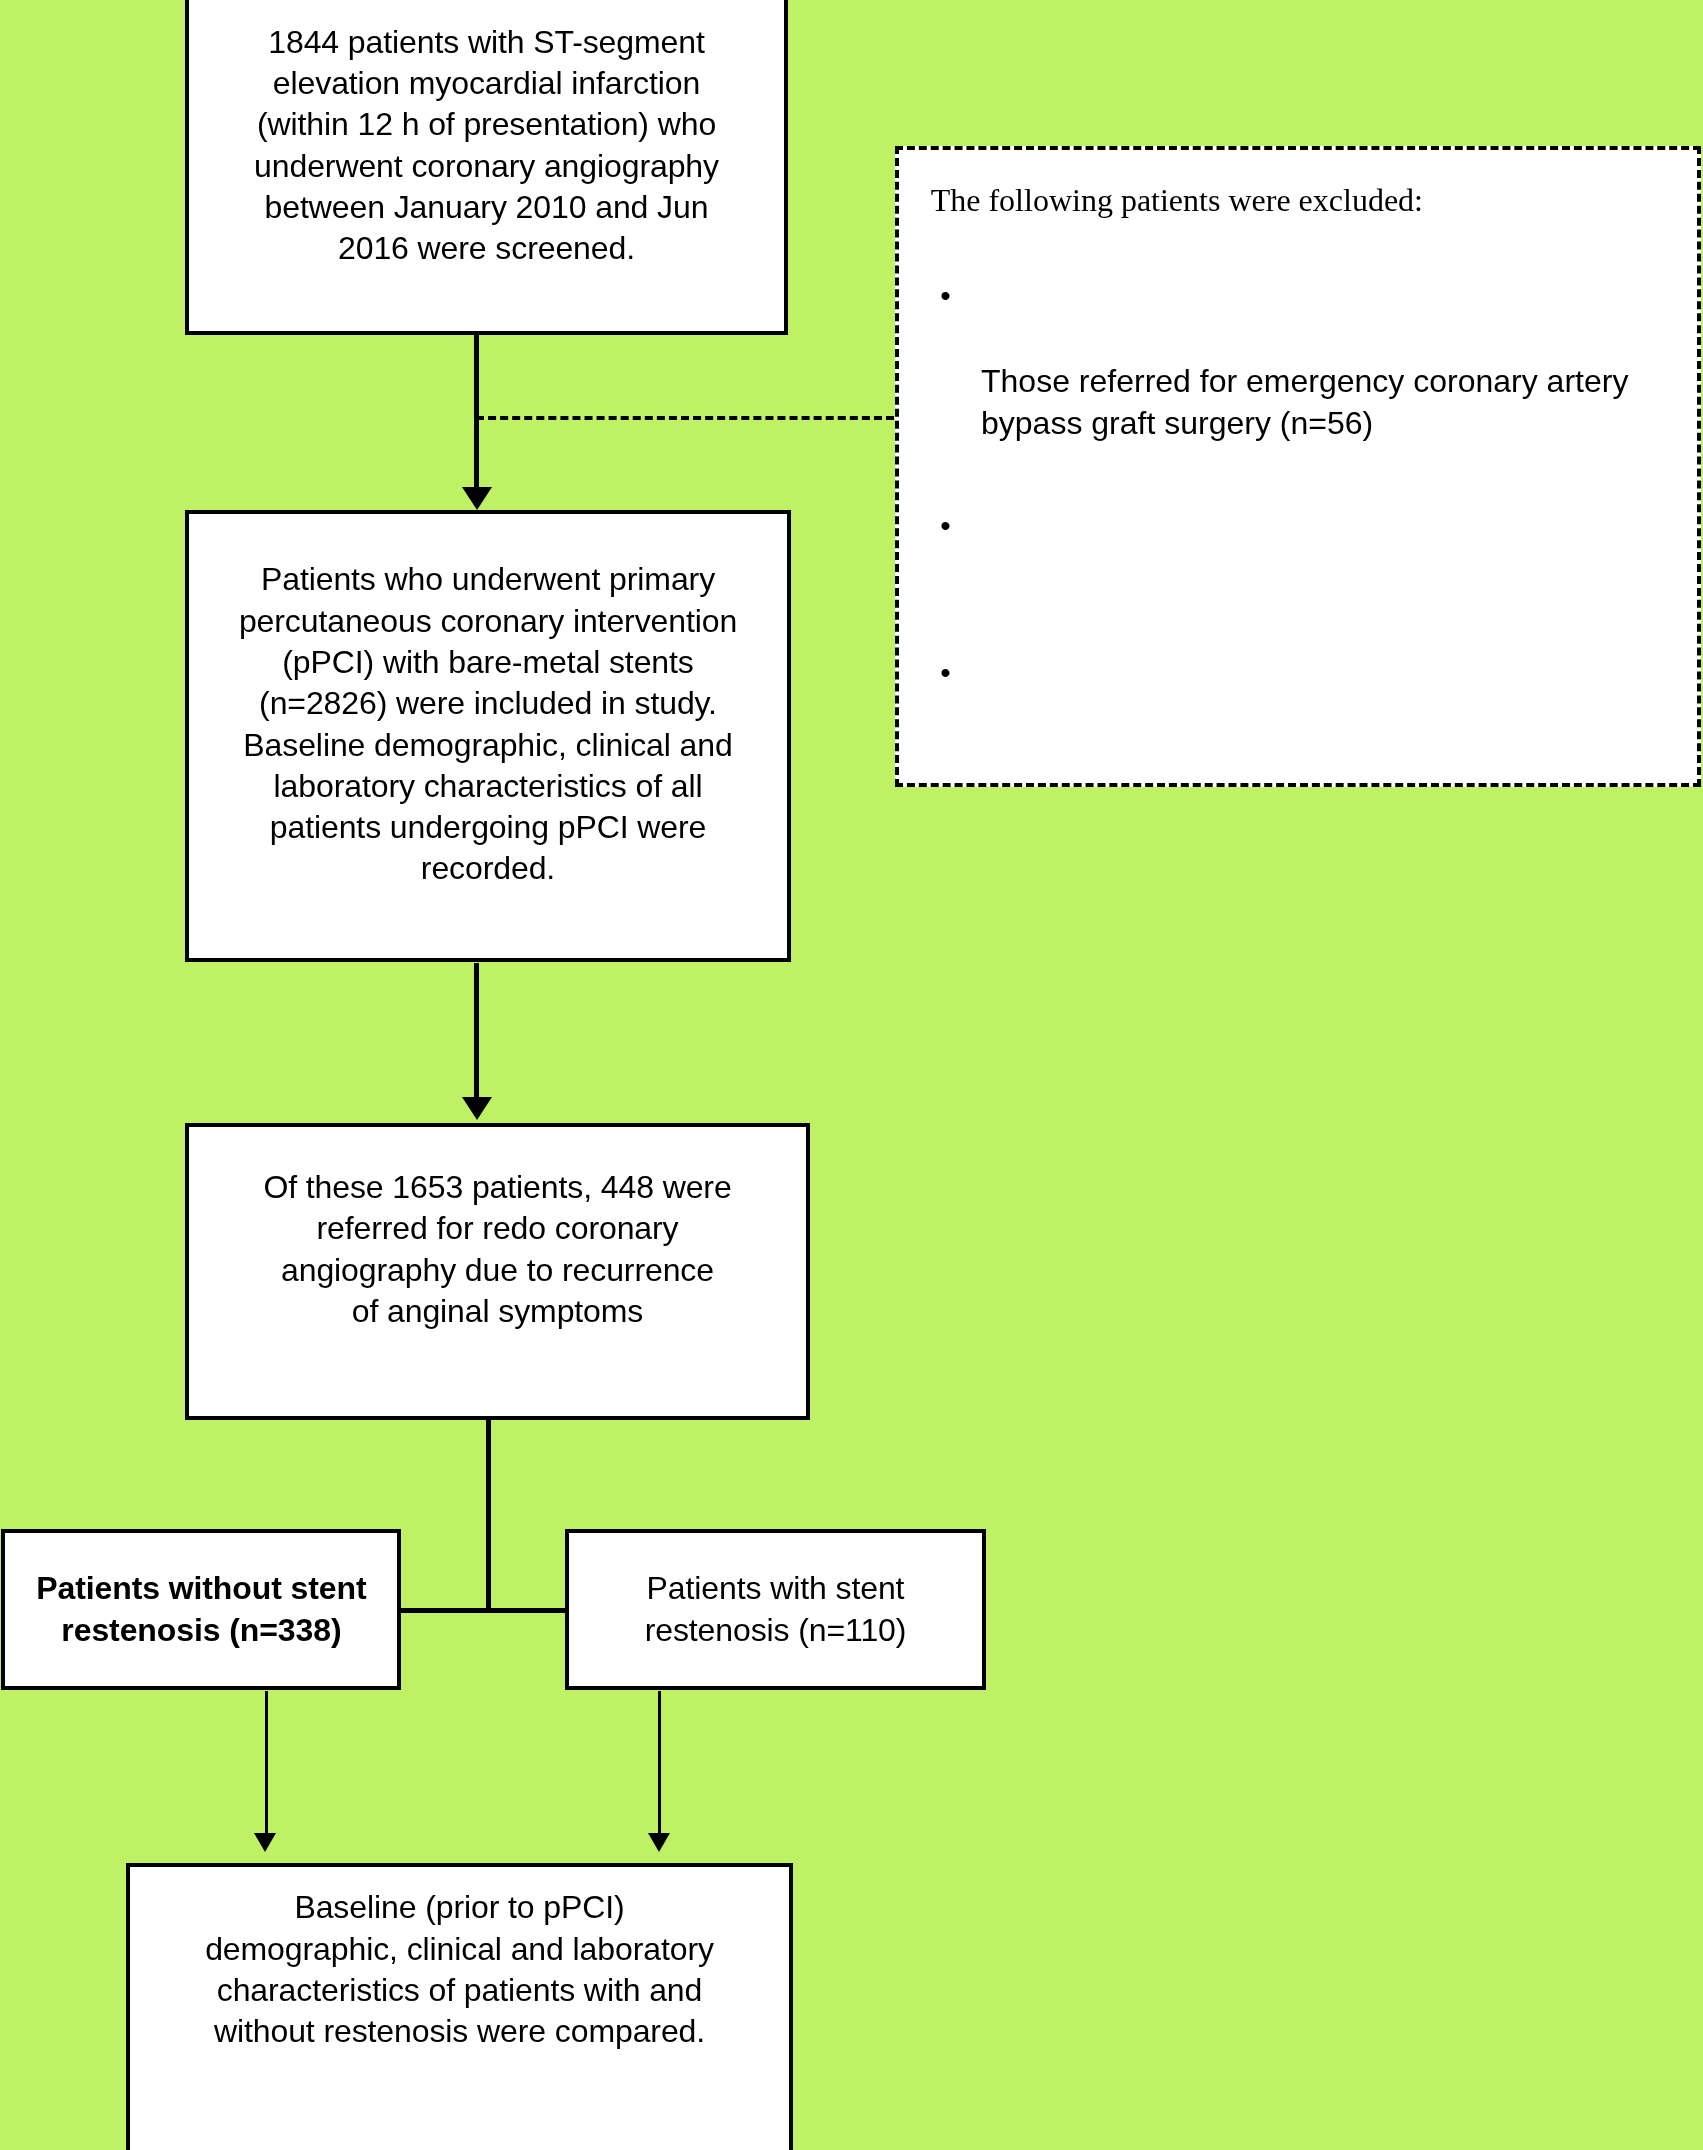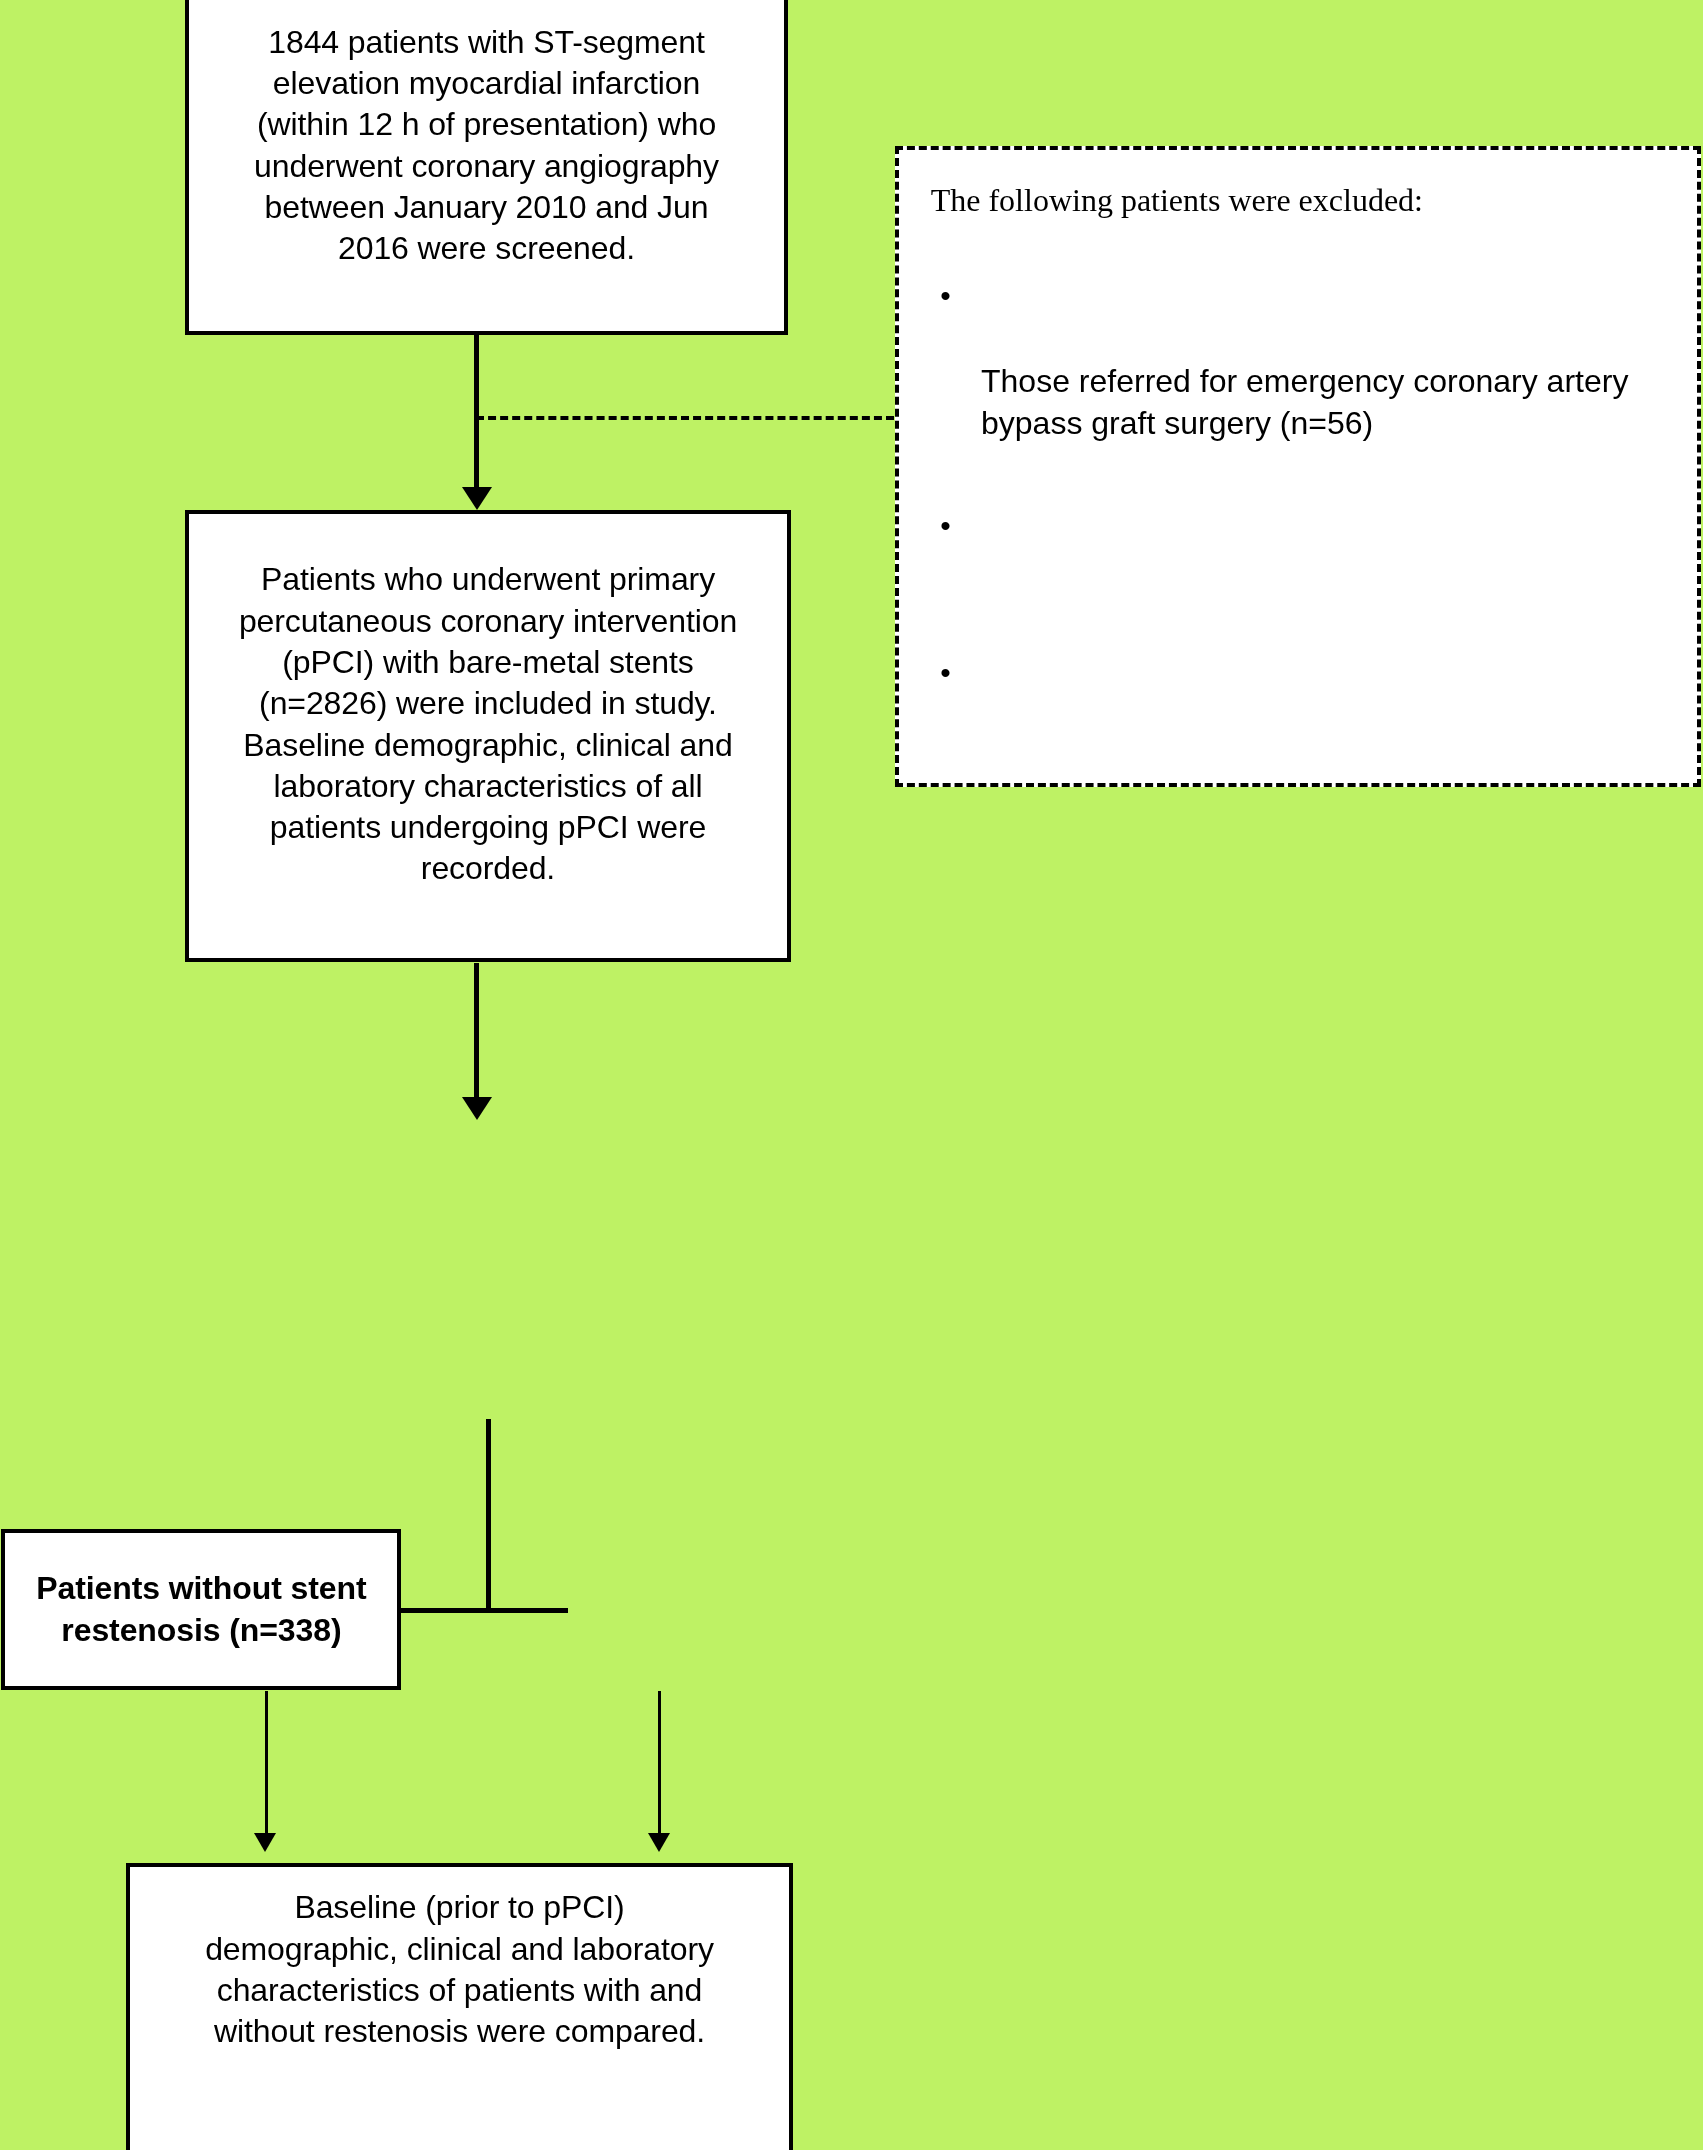--- a/index.html
+++ b/index.html
@@ -161,29 +161,39 @@
 (n=2826) were included in study.
 Baseline demographic, clinical and
 laboratory characteristics of all
 patients undergoing pPCI were
 recorded.</span>
   </div>
 
   <div class="vline" style="left:474px; top:963px; height:137px;"></div>
   <div class="arrowhead" style="left:462px; top:1097px;"></div>
 
+  <div class="box" id="box-redo">
+    <span class="txt">Of these 1653 patients, 448 were
+referred for redo coronary
+angiography due to recurrence
+of anginal symptoms</span>
+  </div>
 
   <div class="vline" style="left:486px; top:1419px; height:194px;"></div>
   <div class="hline" style="left:399px; top:1608px; width:169px;"></div>
 
   <div class="box" id="box-no-restenosis">
     <span class="txt">Patients without stent
 restenosis (n=338)</span>
   </div>
 
+  <div class="box" id="box-restenosis">
+    <span class="txt">Patients with stent
+restenosis (n=110)</span>
+  </div>
 
   <div class="vline-thin" style="left:265px; top:1691px; height:146px;"></div>
   <div class="arrowhead small" style="left:254px; top:1833px;"></div>
 
   <div class="vline-thin" style="left:658px; top:1691px; height:146px;"></div>
   <div class="arrowhead small" style="left:648px; top:1833px;"></div>
 
   <div class="box" id="box-compared">
     <span class="txt">Baseline (prior to pPCI)
 demographic, clinical and laboratory

